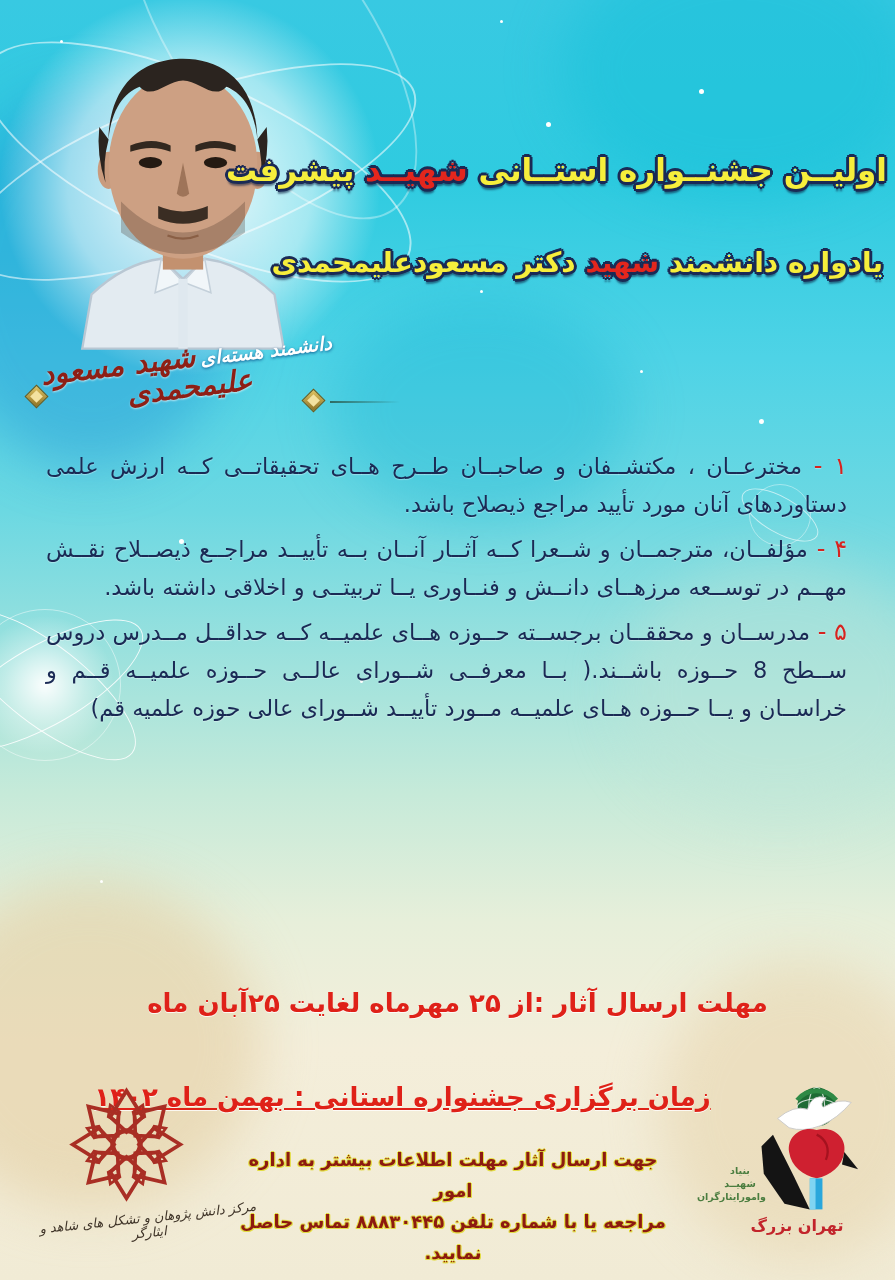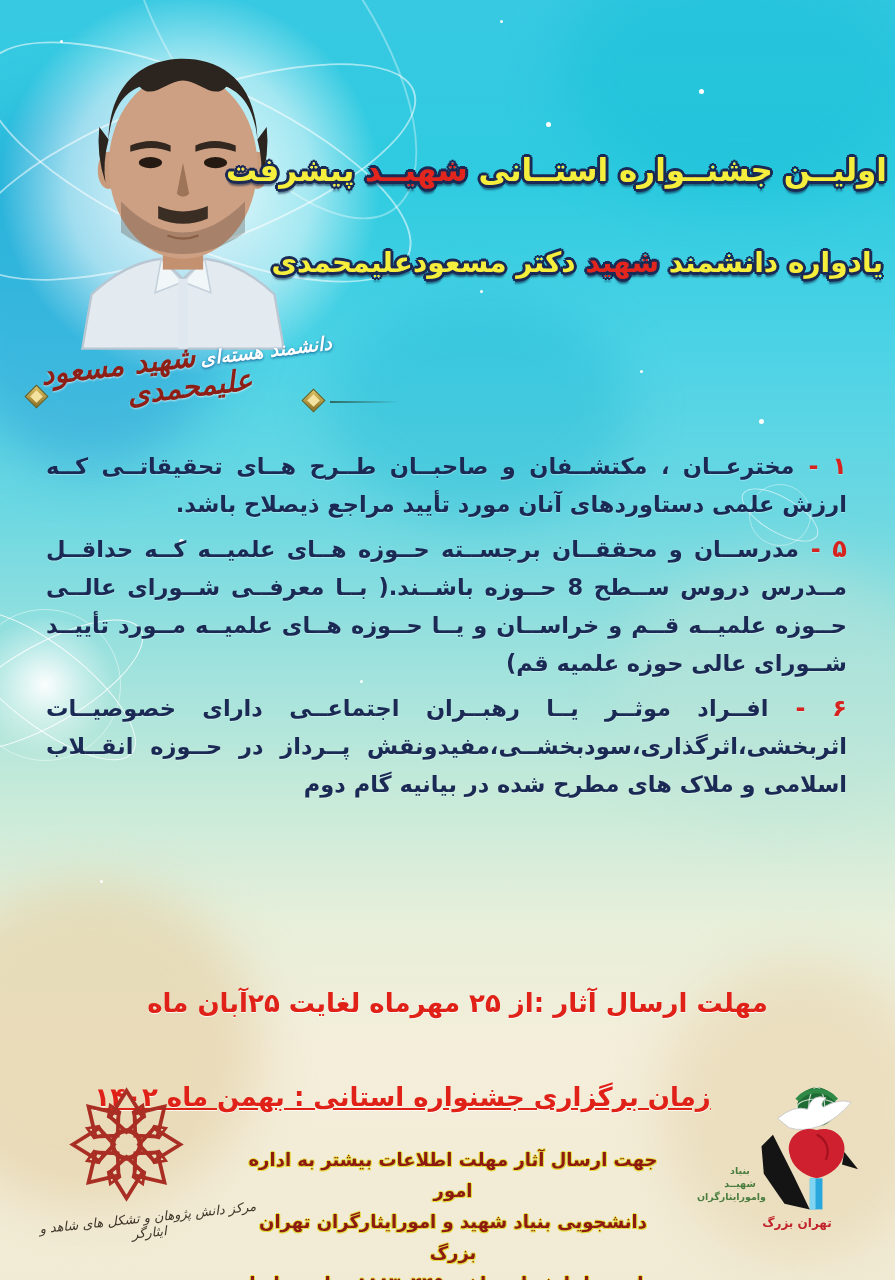--- a/index.html
+++ b/index.html
@@ -59,21 +59,21 @@
       -2px -2px 0 #1a2a55,2px -2px 0 #1a2a55,-2px 2px 0 #1a2a55,2px 2px 0 #1a2a55,0 5px 2px rgba(10,25,60,.55);}
   .tl1{top:152px;right:8px;font-size:31px;letter-spacing:.5px;}
   .tl2{top:246px;right:12px;font-size:28px;}
   .title-line .hl{color:#e3261d;}
   .section-heading{position:absolute;top:372px;right:14px;direction:rtl;white-space:nowrap;
     font-weight:bold;font-size:36px;color:#e01f24;
     text-shadow:-3px 0 0 #fff,3px 0 0 #fff,0 -3px 0 #fff,0 3px 0 #fff,
       -2px -2px 0 #fff,2px -2px 0 #fff,-2px 2px 0 #fff,2px 2px 0 #fff,0 5px 4px rgba(40,60,90,.35);}
   
   .themes{position:absolute;top:447px;right:48px;left:46px;direction:rtl;text-align:justify;
-    color:#1a2a55;font-weight:bold;font-size:22.5px;line-height:38px;}
+    color:#1a2a55;font-weight:normal;font-size:22.5px;line-height:38px;}
   .themes .item{margin-bottom:7px;text-shadow:0 1px 1px rgba(255,255,255,.35);}
   .themes .num{color:#d6231f;font-size:24px;}
   
   .deadline{position:absolute;left:90px;right:70px;text-align:center;direction:rtl;white-space:nowrap;
     color:#df2118;font-weight:bold;font-size:26px;text-shadow:0 1px 0 rgba(255,255,255,.8);}
   .dl1{top:988px;}
   .dl2{top:1082px;left:40px;right:130px;text-decoration:underline;}
   
   .contact{position:absolute;top:1144px;left:238px;width:430px;text-align:center;direction:rtl;
     color:#8c1a10;font-weight:bold;font-size:18px;line-height:31px;
@@ -81,21 +81,21 @@
   
   .left-logo{position:absolute;left:36px;top:1082px;width:225px;height:185px;}
   .left-logo svg{position:absolute;left:28px;top:0;}
   .left-logo .caption{position:absolute;left:0;top:128px;width:225px;text-align:center;transform:rotate(-6deg);
     direction:rtl;font-family:"DejaVu Serif",serif;font-style:italic;font-size:13px;color:#3f3428;}
   .right-logo{position:absolute;left:712px;top:1084px;width:175px;height:205px;}
   .right-logo svg{position:absolute;left:38px;top:0;}
   .right-logo .org{position:absolute;left:2px;top:80px;width:52px;direction:rtl;text-align:center;
     color:#4a7d3f;font-size:9.5px;line-height:13px;font-weight:bold;}
   .right-logo .region{position:absolute;left:10px;top:132px;width:150px;text-align:center;direction:rtl;
-    color:#c2242b;font-weight:bold;font-size:12px;letter-spacing:3px;}
+    color:#c2242b;font-weight:bold;font-size:16px;letter-spacing:3px;}
 </style>
 </head>
 <body>
 
 <div class="poster">
 
   <div class="blob b1"></div>
   <div class="blob b2"></div>
   <div class="blob b3"></div>
   <div class="blob b4"></div>
@@ -151,30 +151,29 @@
       <div class="e e2"></div>
       <div class="e e3"></div>
   </div>
   <div class="atom atom-small">
     <div class="e e1"></div>
       <div class="e e2"></div>
   </div>
 
   <div class="themes">
     <div class="item"><span class="num">۱ - </span><span>مخترعــان ، مکتشــفان و صاحبــان طــرح هــای تحقیقاتــی کــه ارزش علمی دستاوردهای آنان مورد تأیید مراجع ذیصلاح باشد.</span></div>
+    <div class="item"><span class="num">۴ - </span><span>مؤلفــان، مترجمــان و شــعرا کــه آثــار آنــان بــه تأییــد مراجــع ذیصــلاح نقــش مهــم در توســعه مرزهــای دانــش و فنــاوری یــا تربیتــی و اخلاقی داشته باشد.</span></div>
     <div class="item"><span class="num">۵ - </span><span>مدرســان و محققــان برجســته حــوزه هــای علمیــه کــه حداقــل مــدرس دروس ســطح 8 حــوزه باشــند.( بــا معرفــی شــورای عالــی حــوزه علمیــه قــم و خراســان و یــا حــوزه هــای علمیــه مــورد تأییــد شــورای عالی حوزه علمیه قم)</span></div>
-    <div class="item"><span class="num">۶ - </span><span>افــراد موثــر یــا رهبــران اجتماعــی دارای خصوصیــات اثربخشی،اثرگذاری،سودبخشــی،مفیدونقش پــرداز در حــوزه انقــلاب اسلامی و ملاک های مطرح شده در بیانیه گام دوم</span></div>
   </div>
 
   <div class="deadline dl1">مهلت ارسال آثار :از ۲۵ مهرماه لغایت ۲۵آبان ماه</div>
   <div class="deadline dl2">زمان برگزاری جشنواره استانی : بهمن ماه ۱۴۰۲</div>
 
   <div class="contact">
     <div>جهت ارسال آثار مهلت اطلاعات بیشتر به اداره امور</div>
-    <div>دانشجویی بنیاد شهید و امورایثارگران تهران بزرگ</div>
     <div>مراجعه یا با شماره تلفن ۸۸۸۳۰۴۴۵ تماس حاصل نمایید.</div>
   </div>
 
   <div class="left-logo">
     <svg width="125" height="125" viewBox="0 0 100 100">
       <g fill="none" stroke="#a92e24" stroke-width="3">
         <circle cx="50" cy="50" r="11" stroke-width="4"></circle>
         <path d="M50,7 L63,28 L50,40 L37,28 Z"></path>
         <path d="M50,7 L63,28 L50,40 L37,28 Z" transform="rotate(45 50 50)"></path>
         <path d="M50,7 L63,28 L50,40 L37,28 Z" transform="rotate(90 50 50)"></path>

